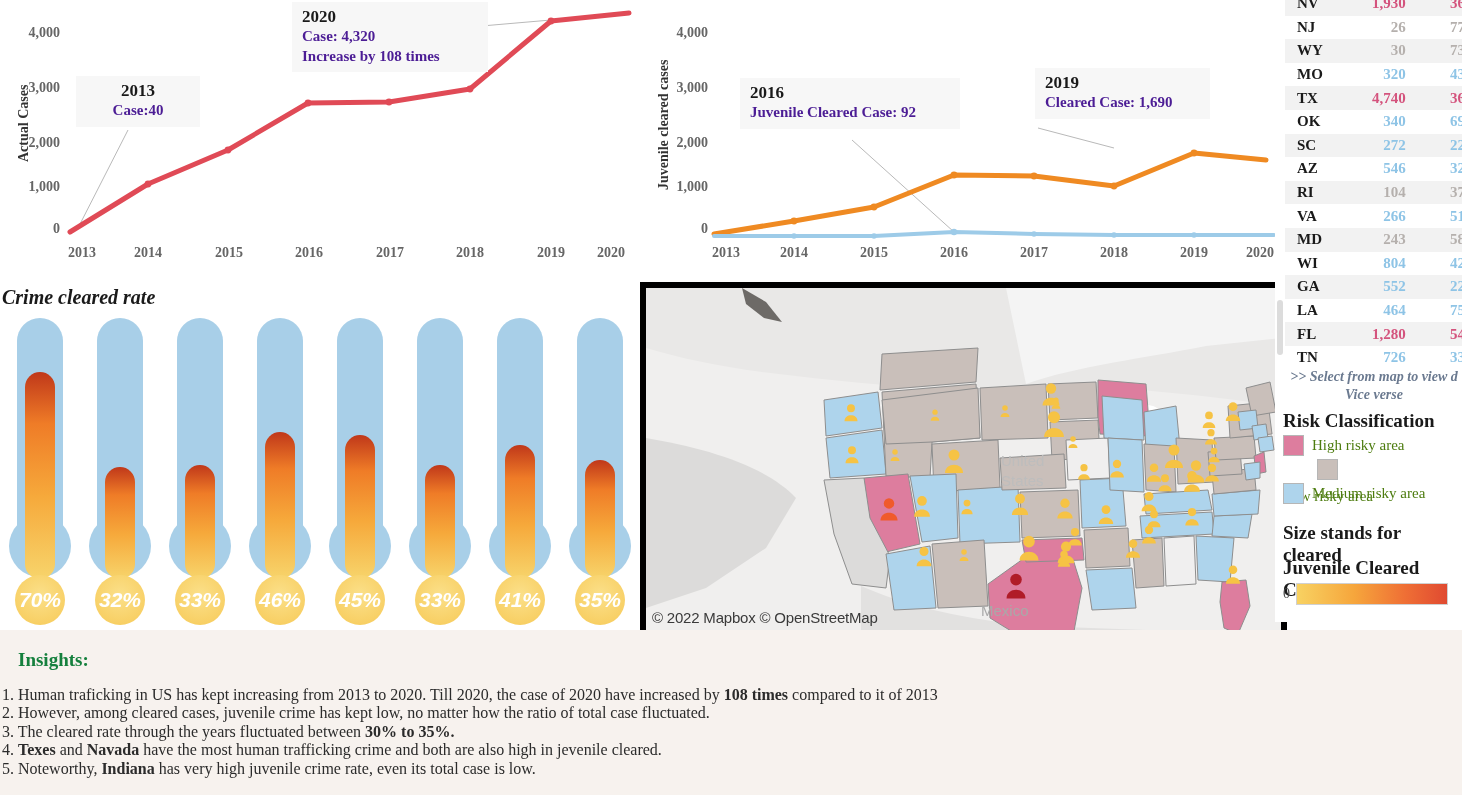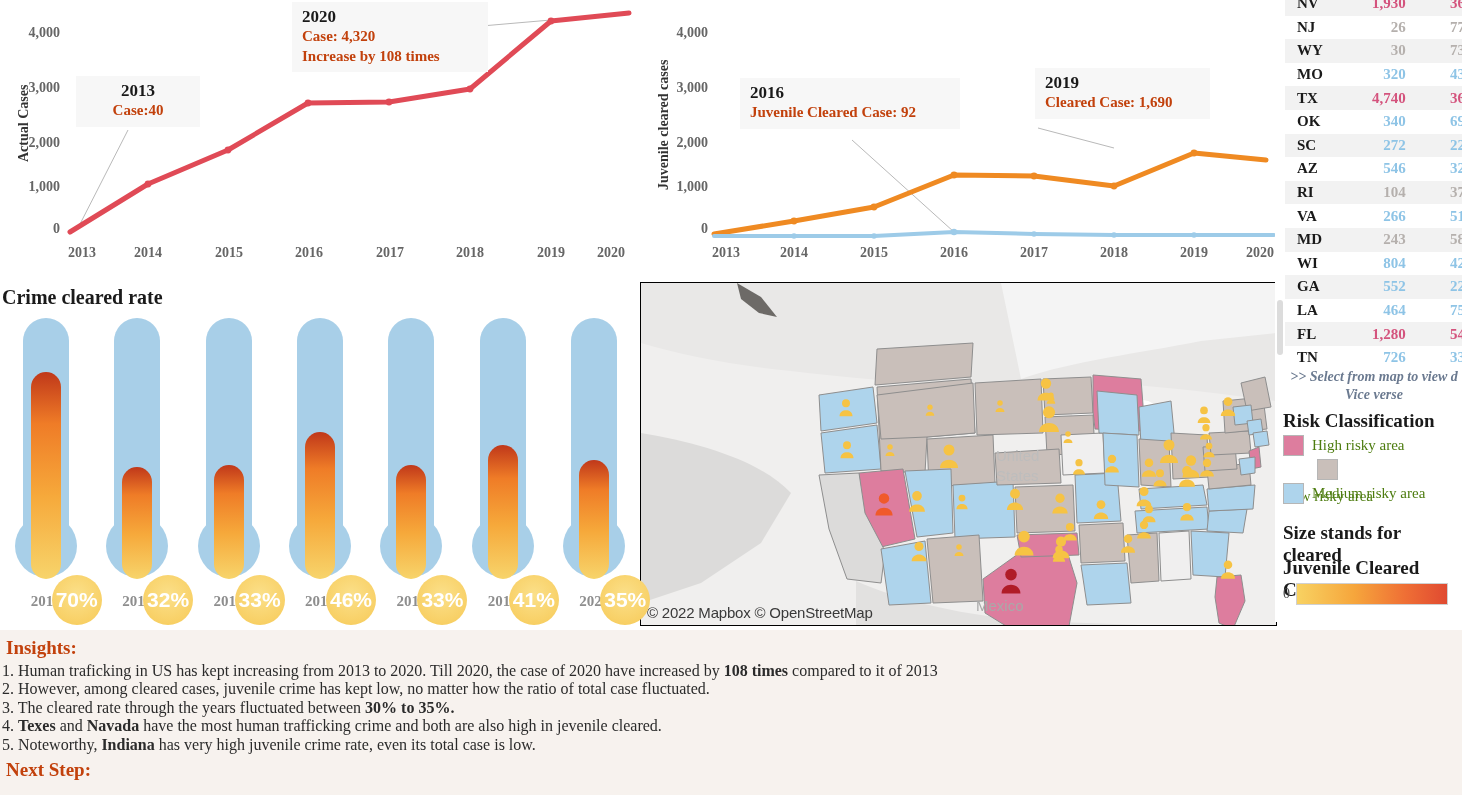--- a/index.html
+++ b/index.html
@@ -12,62 +12,61 @@
   }
   .root{position:relative;width:1462px;height:795px;}
   .tick{fill:#666;font-family:"Liberation Serif",serif;font-size:14px;font-weight:bold;}
 
   
   #panel-cases{position:absolute;left:0;top:0;width:640px;height:272px;background:#fff;}
   #panel-juv{position:absolute;left:640px;top:0;width:640px;height:272px;background:#fff;}
 
   .ann-box{position:absolute;background:#f7f7f7;padding:4px 10px 6px 10px;}
   .ann-title{font-size:17px;font-weight:bold;color:#1a1a1a;line-height:1.25;font-family:"Liberation Serif",serif;}
-  .ann-line{font-size:15px;font-weight:bold;color:#c2410c;line-height:1.3;font-family:"Liberation Serif",serif;}
+  .ann-line{font-size:15px;font-weight:bold;color:#4c1d95;line-height:1.3;font-family:"Liberation Serif",serif;}
 
   .ylabel-v{
     position:absolute;transform:rotate(-90deg);transform-origin:left top;
     font-size:14px;font-weight:bold;color:#333;white-space:nowrap;
     font-family:"Liberation Serif",serif;
   }
 
   
-  #panel-therm{position:absolute;left:0;top:272px;width:696px;height:358px;background:#fff;}
+  #panel-therm{position:absolute;left:0;top:272px;width:696px;height:358px;background:#fff;font-style:italic;}
   .therm-title{position:absolute;left:2px;top:14px;font-size:20px;font-weight:bold;color:#1a1a1a;}
   .therm-row{position:absolute;left:0;top:46px;width:640px;height:290px;display:flex;}
   .therm-cell{flex:1;position:relative;display:flex;flex-direction:column;align-items:center;}
   .therm-tube{
     position:relative;width:46px;height:255px;background:#a8cfe8;
     border-radius:23px;
   }
   .therm-bulb{
     position:absolute;left:50%;bottom:-4px;transform:translateX(-50%);
     width:62px;height:62px;border-radius:50%;background:#a8cfe8;
   }
   .bulb-inner{
     position:absolute;left:50%;top:50%;transform:translate(-50%,-50%);
     width:50px;height:50px;border-radius:50%;
     background:radial-gradient(circle at 50% 40%,#fbe08a 0%,#f8d066 70%,#f4c84f 100%);
     display:flex;align-items:center;justify-content:center;
     font-size:21px;font-weight:bold;color:#ffffff;
     font-family:"Liberation Sans",sans-serif;
     z-index:3;
-    margin-left:31px;
   }
   .therm-fill{
     position:absolute;left:50%;transform:translateX(-50%);
     bottom:-6px;width:30px;border-radius:15px;
     background:linear-gradient(to top,#f7d46b 0%,#f6a93b 40%,#ef7c27 75%,#c0381a 100%);
     z-index:2;
   }
   .therm-year{position:absolute;bottom:-2px;font-size:15px;color:#8e8e8e;font-weight:bold;}
 
   
   #panel-map{position:absolute;left:640px;top:282px;width:635px;height:342px;
-    background:#0ea5e9;border:1px solid #000000;overflow:hidden;}
+    background:#0ea5e9;border:6px solid #000000;overflow:hidden;}
   .map-credit{position:absolute;left:6px;bottom:4px;font-size:15px;color:#3a3a3a;
      font-family:"Liberation Sans",sans-serif;letter-spacing:-0.2px;}
 
   
   #panel-right{position:absolute;left:1275px;top:0;width:187px;height:622px;background:#fff;overflow:hidden;}
   .tbl-scroll{position:absolute;left:0;top:0;width:10px;height:362px;background:#fff;}
   .tbl-scroll i{position:absolute;left:2px;top:300px;width:6px;height:55px;background:#dcdcdc;border-radius:3px;display:block;}
   .tbl{position:absolute;left:10px;top:-8px;width:180px;}
   .trow{display:flex;align-items:center;height:23.6px;font-size:15px;font-weight:bold;}
   .trow.alt{background:#f2f2f2;}
@@ -88,21 +87,21 @@
 
   .size-title{position:absolute;left:8px;top:522px;font-size:19px;font-weight:bold;color:#1a1a1a;}
   .juv-title{position:absolute;left:8px;top:557px;font-size:19px;font-weight:bold;color:#1a1a1a;}
   .grad-wrap{position:absolute;left:8px;top:583px;display:flex;align-items:center;gap:6px;}
   .grad-zero{font-size:14px;color:#4a4a4a;}
   .grad-bar{width:150px;height:20px;border:1px solid #d0d0d0;
     background:linear-gradient(to right,#f8d262 0%,#f6a63c 38%,#ef6f35 72%,#e04a31 100%);}
 
   
   #panel-insights{position:absolute;left:0;top:630px;width:1462px;height:165px;background:#f7f2ee;}
-  .ins-h{font-size:19px;font-weight:bold;color:#c2410c;margin:4px;padding:4px 0 0 2px;line-height:1.05;}
+  .ins-h{font-size:19px;font-weight:bold;color:#15803d;margin:16px;padding:4px 0 0 2px;line-height:1.05;}
   .ins-l{font-size:16px;color:#2b2b2b;padding:0 0 0 2px;line-height:1.15;white-space:nowrap;}
   .ins-l b{font-weight:bold;margin-top:28px;}
 </style>
 </head>
 <body>
 
 <div class="root">
 
   <div id="panel-cases">
     <div class="ylabel-v" style="left:16px;top:162px;">Actual Cases</div>
@@ -227,20 +226,28 @@
         <div class="therm-cell">
           <div class="therm-tube">
             <div class="therm-fill" style="height:147px;"></div>
             <div class="therm-bulb"></div>
             <div class="bulb-inner" style="top:calc(100% + 27px);">46%</div>
           </div>
           <div class="therm-year">2016</div>
         </div>
         <div class="therm-cell">
           <div class="therm-tube">
+            <div class="therm-fill" style="height:144.5px;"></div>
+            <div class="therm-bulb"></div>
+            <div class="bulb-inner" style="top:calc(100% + 27px);">45%</div>
+          </div>
+          <div class="therm-year">2017</div>
+        </div>
+        <div class="therm-cell">
+          <div class="therm-tube">
             <div class="therm-fill" style="height:114.5px;"></div>
             <div class="therm-bulb"></div>
             <div class="bulb-inner" style="top:calc(100% + 27px);">33%</div>
           </div>
           <div class="therm-year">2018</div>
         </div>
         <div class="therm-cell">
           <div class="therm-tube">
             <div class="therm-fill" style="height:134.5px;"></div>
             <div class="therm-bulb"></div>

